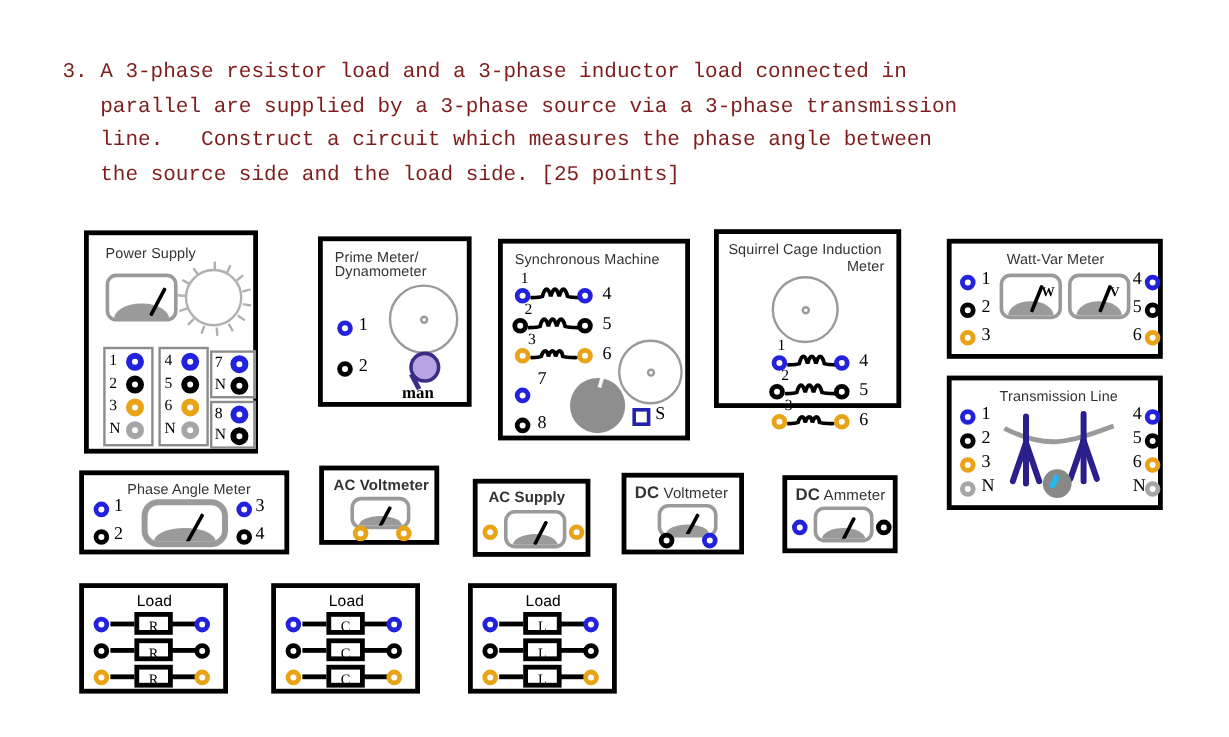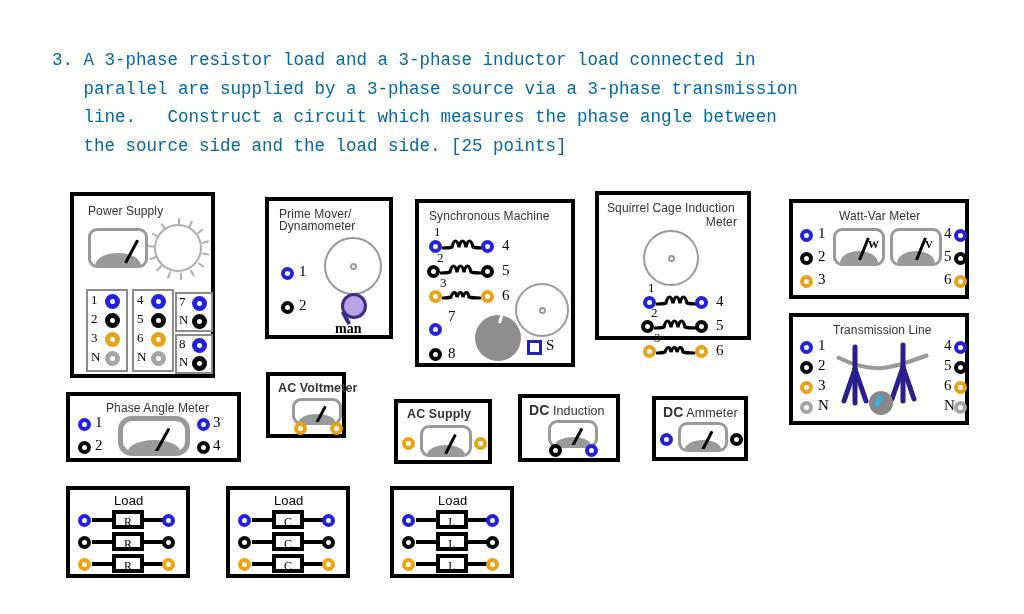--- a/index.html
+++ b/index.html
@@ -17,21 +17,21 @@
 
   
   #problem-text {
     position: absolute;
     left: 52px;
     top: 46px;
     width: 940px;
     font-family: "Liberation Mono", monospace;
     font-size: 17.5px;
     line-height: 1.63;
-    color: #0369a1;
+    color: #7f1d1d;
     white-space: pre-wrap;
   }
 
   
   .panel {
     position: absolute;
     background: #ffffff;
     border: 4px solid #000000;
     box-sizing: border-box;
   }
@@ -292,21 +292,21 @@
 
   <div class="tbox" style="left:101px; top:138px; width:38px; height:40px;">
     <div class="term-label small" style="left:2px; top:0px;">8</div>
     <div class="term big blue" style="left:15px; top:2px;"></div>
     <div class="term-label small" style="left:2px; top:18px;">N</div>
     <div class="term big black" style="left:15px; top:20px;"></div>
   </div>
 </div>
 
 <div class="panel" style="left:265px; top:197px; width:128px; height:142px;">
-  <div class="panel-title" style="left:10px; top:6px;">Prime Mover/</div>
+  <div class="panel-title" style="left:10px; top:6px;">Prime Meter/</div>
   <div class="panel-title" style="left:10px; top:18px;">Dynamometer</div>
 
   <div class="shaft" style="left:55px; top:36px; width:58px; height:58px;"></div>
 
   <div class="term mid blue" style="left:12px; top:66px;"></div>
   <div class="term-label" style="left:30px; top:62px;">1</div>
   <div class="term mid black" style="left:12px; top:100px;"></div>
   <div class="term-label" style="left:30px; top:96px;">2</div>
 
   <div class="pm-knob-stem" style="left:75px; top:110px;"></div>
@@ -469,21 +469,21 @@
     <div class="hump"></div>
     <div class="needle" style="left:31px; top:4px; width:3.4px; height:28px; transform:rotate(29deg);"></div>
   </div>
 
   <div class="term-label" style="left:143px; top:18px;">3</div>
   <div class="term mid blue" style="left:127px; top:22px;"></div>
   <div class="term-label" style="left:143px; top:41px;">4</div>
   <div class="term mid black" style="left:127px; top:45px;"></div>
 </div>
 
-<div class="panel" style="left:266px; top:372px; width:80px; height:66px;">
+<div class="panel" style="left:266px; top:388px; width:100px; height:66px;">
   <div class="panel-title bold-lead" style="left:8px; top:5px; font-size:12.5px;">AC Voltmeter</div>
   <div class="gauge" style="left:22px; top:22px; width:50px; height:27px;">
     <div class="hump"></div>
     <div class="needle" style="left:20px; top:3px; width:2.8px; height:19px; transform:rotate(28deg);"></div>
   </div>
   <div class="term mid amber" style="left:24px; top:46px;"></div>
   <div class="term mid amber" style="left:60px; top:46px;"></div>
 </div>
 
 <div class="panel" style="left:394px; top:399px; width:98px; height:65px;">
@@ -491,21 +491,21 @@
   <div class="gauge" style="left:22px; top:22px; width:52px; height:32px;">
     <div class="hump"></div>
     <div class="needle" style="left:21px; top:4px; width:2.8px; height:22px; transform:rotate(27deg);"></div>
   </div>
   <div class="term mid amber" style="left:4px; top:34px;"></div>
   <div class="term mid amber" style="left:76px; top:34px;"></div>
 </div>
 
 <div class="panel" style="left:518px; top:394px; width:102px; height:68px;">
   <div class="panel-title" style="left:7px; top:4px; font-size:12.5px;">
-    <span style="font-weight:bold; font-size:14px;">DC</span><span> Induction</span>
+    <span style="font-weight:bold; font-size:14px;">DC</span><span> Voltmeter</span>
   </div>
   <div class="gauge" style="left:26px; top:22px; width:50px; height:28px;">
     <div class="hump"></div>
     <div class="needle" style="left:20px; top:3px; width:2.8px; height:20px; transform:rotate(28deg);"></div>
   </div>
   <div class="term mid black" style="left:27px; top:46px;"></div>
   <div class="term mid blue" style="left:63px; top:46px;"></div>
 </div>
 
 <div class="panel" style="left:652px; top:396px; width:96px; height:65px;">

